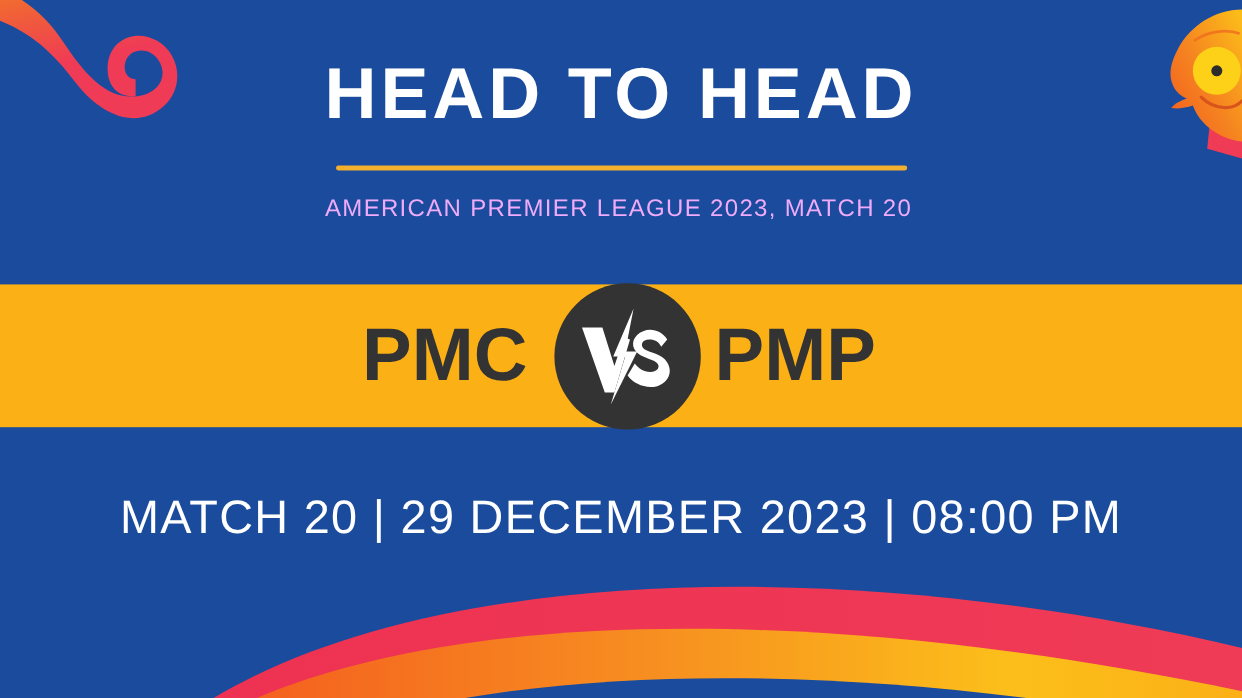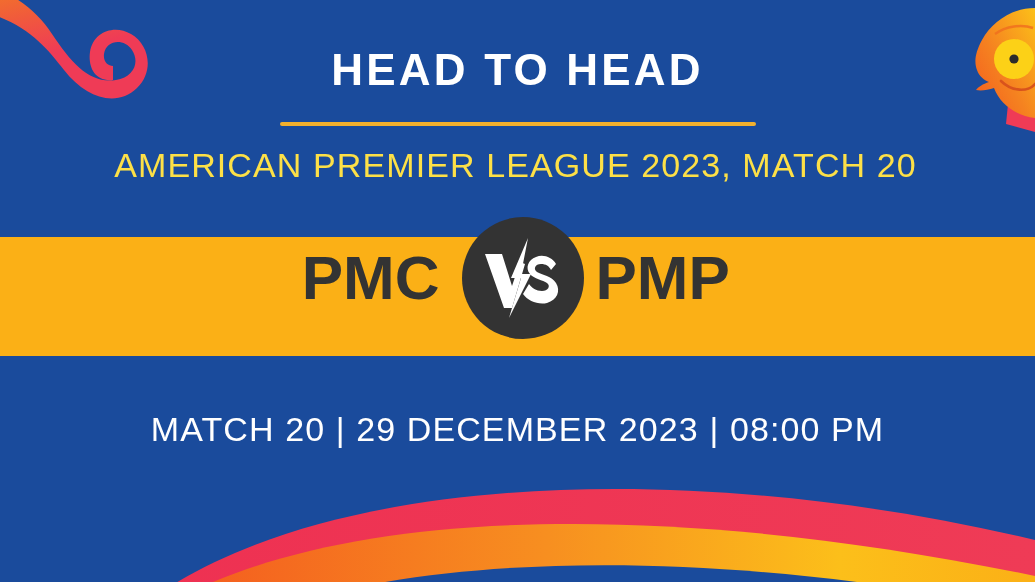--- a/index.html
+++ b/index.html
@@ -32,60 +32,60 @@
   
   .headline-block {
     position: absolute;
     left: 0;
     top: 48px;
     width: 1035px;
     text-align: center;
   }
 
   .headline {
-    font-size: 44px;
+    font-size: 60px;
     font-weight: bold;
     letter-spacing: 3.2px;
     color: #ffffff;
     line-height: 1.0;
     margin: 0;
     font-stretch: condensed;
   }
 
   .gold-rule {
     width: 476px;
     height: 4px;
     background: #f2b02e;
     border-radius: 2px;
     margin: 30px auto 0 auto;
   }
 
   .subtitle {
     margin: 22px 4px 0 0;
-    font-size: 34px;
+    font-size: 20px;
     letter-spacing: 1.1px;
-    color: #fde047;
+    color: #f0abfc;
     font-weight: normal;
     line-height: 1.0;
   }
 
   
   .vs-band {
     position: absolute;
     left: 0;
     top: 237px;
     width: 1035px;
     height: 119px;
     background: #fbb016;
   }
 
   .vs-row {
     position: absolute;
     left: 0;
-    top: 222px;
+    top: 241px;
     width: 1035px;
     height: 112px;
     display: flex;
     align-items: center;
     justify-content: center;
   }
 
   .team-code {
     font-size: 62px;
     font-weight: bold;
@@ -111,21 +111,21 @@
   }
   .vs-badge svg { display: block; }
 
   
   .footer-line {
     position: absolute;
     left: 0;
     top: 412px;
     width: 1035px;
     text-align: center;
-    font-size: 34px;
+    font-size: 39px;
     letter-spacing: 1.1px;
     color: #ffffff;
     line-height: 1.0;
   }
 </style>
 </head>
 <body>
 
 <div id="poster">
 

